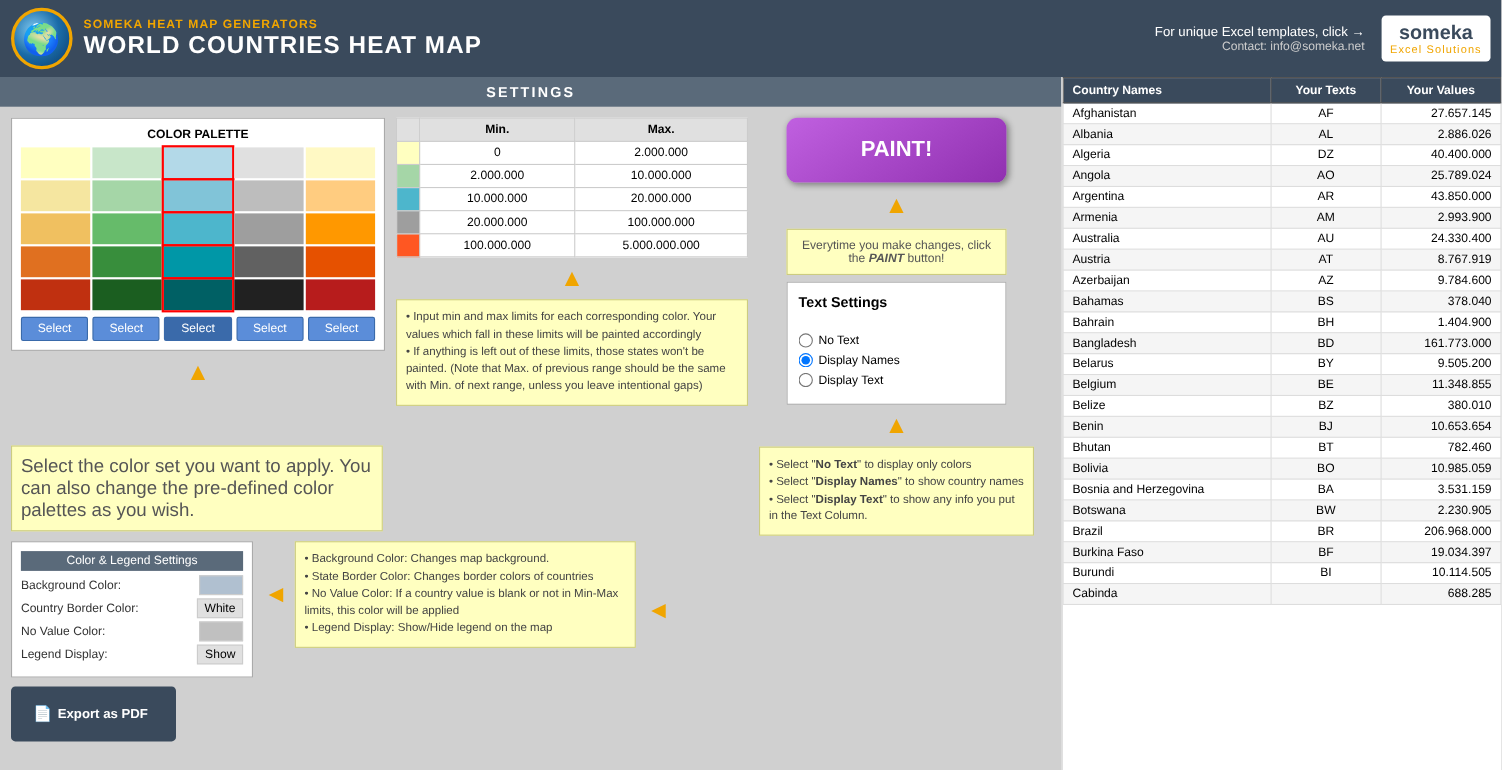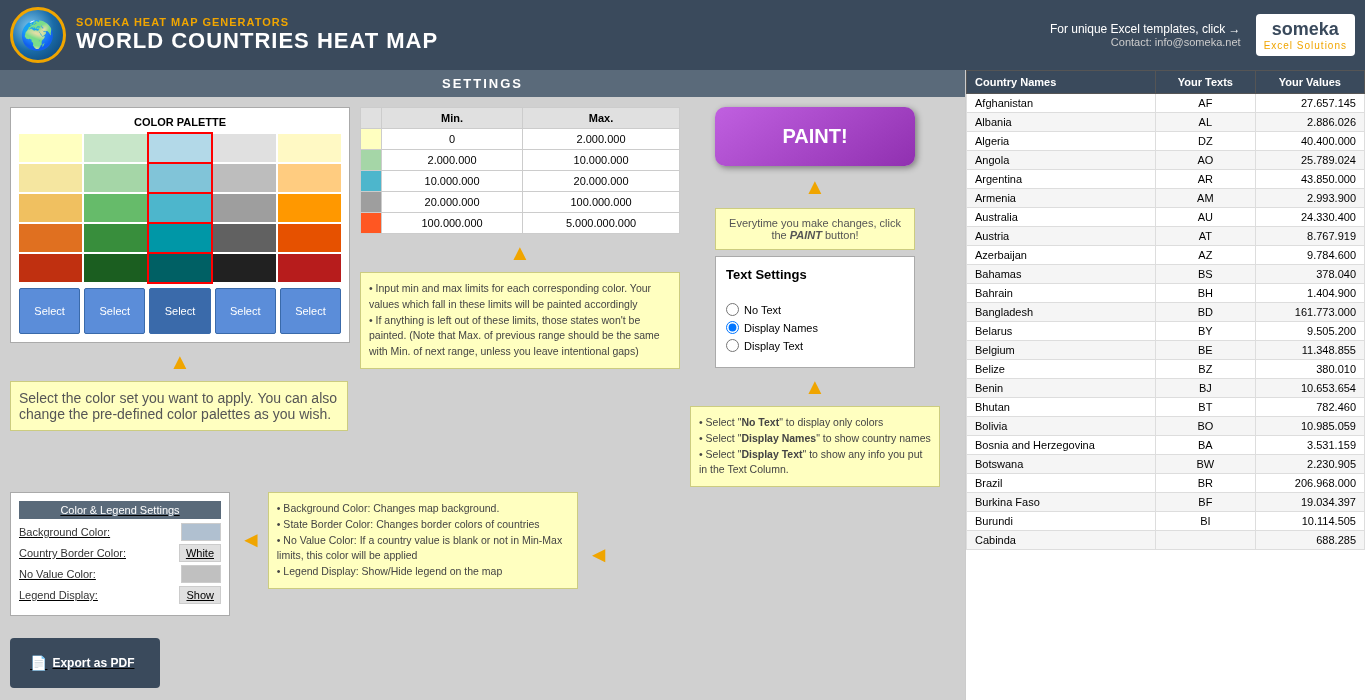--- a/index.html
+++ b/index.html
@@ -24,25 +24,25 @@
     .settings-panel { flex: 1; background: #d0d0d0; padding: 0; }
     .settings-header { background: #5a6a7a; color: white; text-align: center; padding: 6px; font-weight: bold; font-size: 13px; letter-spacing: 2px; }
 
     
     .color-palette-box { background: white; border: 1px solid #aaa; padding: 8px; width: 340px; }
     .color-palette-title { text-align: center; font-weight: bold; font-size: 11px; margin-bottom: 6px; }
     .palette-grid { display: grid; grid-template-columns: repeat(5, 1fr); gap: 2px; margin-bottom: 6px; }
     .palette-cell { height: 28px; border: none; cursor: pointer; }
     .palette-cell.selected-col { outline: 2px solid red; }
     .select-buttons { display: flex; gap: 4px; justify-content: space-around; margin-top: 4px; }
-    .select-btn { background: #5b8dd9; color: white; border: 1px solid #3a6aaa; padding: 16px 10px; font-size: 11px; cursor: pointer; border-radius: 2px; flex: 1; }
+    .select-btn { background: #5b8dd9; color: white; border: 1px solid #3a6aaa; padding: 4px 10px; font-size: 11px; cursor: pointer; border-radius: 2px; flex: 1; }
     .select-btn.active { background: #3a6aaa; }
 
     
-    .info-yellow { background: #ffffc0; border: 1px solid #cccc80; padding: 8px; font-size: 14px; color: #555; }
+    .info-yellow { background: #ffffc0; border: 1px solid #cccc80; padding: 8px; font-size: 17px; color: #555; margin-top: 48px; }
     .arrow-up { text-align: center; font-size: 22px; color: #f0a500; }
     .minmax-table { border-collapse: collapse; width: 100%; background: white; }
     .minmax-table th, .minmax-table td { border: 1px solid #ccc; padding: 4px 10px; text-align: center; font-size: 11px; }
     .minmax-table th { background: #e0e0e0; font-weight: bold; }
     .minmax-table td { background: white; }
 
     
     .paint-btn { background: linear-gradient(145deg, #c060e0, #9030b0); color: white; font-size: 20px; font-weight: bold; padding: 18px 30px; border: none; border-radius: 10px; cursor: pointer; box-shadow: 2px 2px 6px rgba(0,0,0,0.4); width: 200px; }
 
     
@@ -225,21 +225,21 @@
               <span>Display Text</span>
           </label>
         </div>
         <div class="arrow-up">▲</div>
         <div class="instructions-box2" id="legend-instr2">• Select "<b>No Text</b>" to display only colors<br>• Select "<b>Display Names</b>" to show country names<br>• Select "<b>Display Text</b>" to show any info you put in the Text Column.</div>
       </div>
     </div>
 
     <div class="bottom-row">
 
-      <div style="display:flex;flex-direction:column;gap:22px;text-decoration:underline;">
+      <div style="display:flex;flex-direction:column;gap:8px;">
         <div class="legend-settings">
           <div class="legend-title">Color &amp; Legend Settings</div>
           <div class="legend-row">
             <span class="legend-label">Background Color:</span>
             <div class="legend-color-swatch" style="background:#b0c0d0;"></div>
           </div>
           <div class="legend-row">
             <span class="legend-label">Country Border Color:</span>
             <div class="legend-value">White</div>
           </div>

